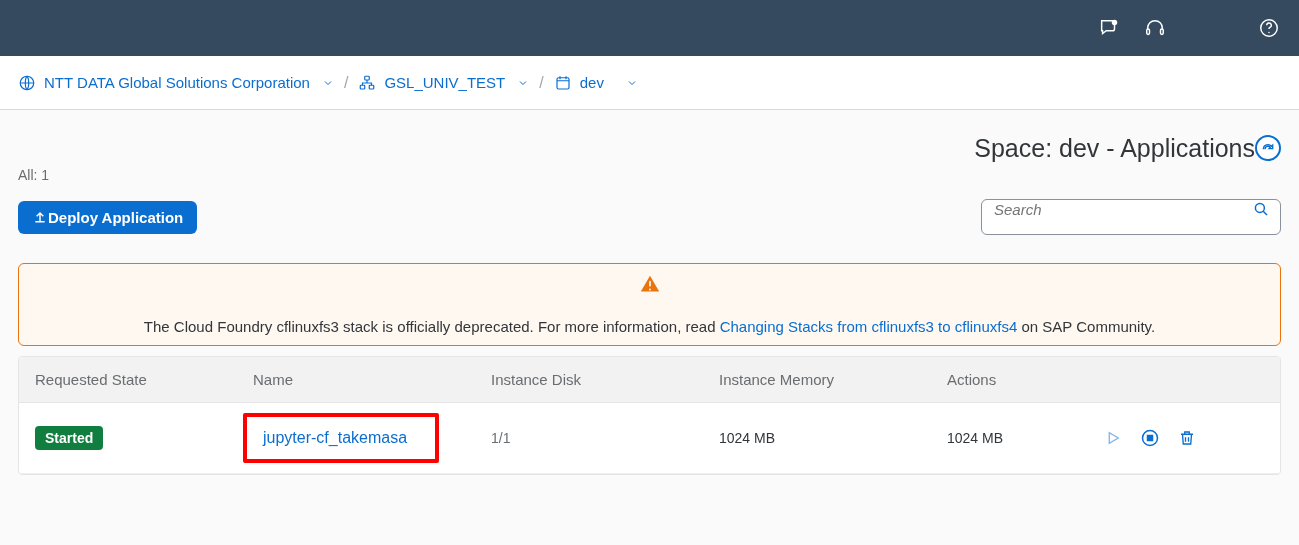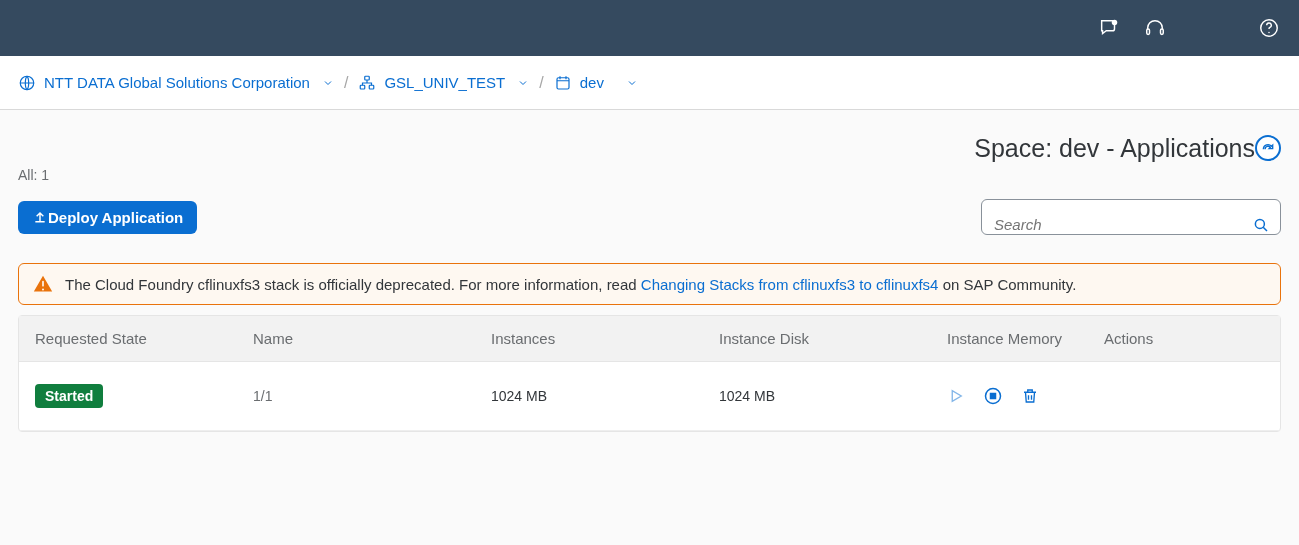--- a/index.html
+++ b/index.html
@@ -91,41 +91,42 @@
     border:none;
     border-radius:6px;
     padding:8px 14px;
     font-size:15px;
     font-weight:600;
     display:flex;align-items:center;
     cursor:pointer;
   }
   .deploy-btn svg{stroke:#fff;}
   .search-box{
-    display:flex;align-items:flex-end;
+    display:flex;align-items:flex-start;
     border:1px solid #89919a;
     border-radius:6px;
     background:#fff;
     height:36px;
     width:300px;
     padding:0 10px;
   }
   .search-box input{
     border:none;outline:none;flex:1;font-size:15px;font-style:italic;color:#6a6d70;
     background:transparent;
   }
   .search-box .sicon{color:var(--sap-link);display:flex;}
   
   .warn{
     border:1px solid var(--sap-warning-border);
     background:#fef8f1;
     border-radius:6px;
     padding:10px 14px;
-    display:flex;align-items:center;gap:12px;
+    display:flex;align-items:center;gap:24px;
     margin-bottom:10px;
+    flex-direction:column;
   }
   .warn .wicon{color:var(--sap-warning-border);display:flex;font-size:18px;}
   .warn .wtext{color:#32363a;font-size:15px;}
   .warn a{color:var(--sap-link);text-decoration:none;}
   
   .tbl{
     width:100%;
     border:1px solid #e5e5e5;
     border-radius:4px;
     background:#fff;
@@ -289,29 +290,33 @@
     </span>
     <span class="wtext">
       <span>The Cloud Foundry cflinuxfs3 stack is officially deprecated. For more information, read </span><a href="#">Changing Stacks from cflinuxfs3 to cflinuxfs4</a><span> on SAP Community.</span>
     </span>
   </div>
 
   <div class="tbl">
     <div class="tbl-head">
       <div>Requested State</div>
       <div>Name</div>
-      <div>Instances</div>
       <div>Instance Disk</div>
       <div>Instance Memory</div>
       <div>Actions</div>
     </div>
 
     <div class="tbl-row">
       <div>
         <span class="badge-started">Started</span>
+      </div>
+      <div>
+        <span class="red-highlight">
+          <span class="name-cell">jupyter-cf_takemasa</span>
+        </span>
       </div>
       <div class="muted">1/1</div>
       <div>1024 MB</div>
       <div>1024 MB</div>
       <div class="actions">
         <span class="aicon" style="opacity:.5">
           <svg width="18" height="18" viewBox="0 0 24 24" fill="none" stroke="currentColor" stroke-width="1.8">
               <path d="M7 5v14l12-7z"></path>
             </svg>
         </span>

